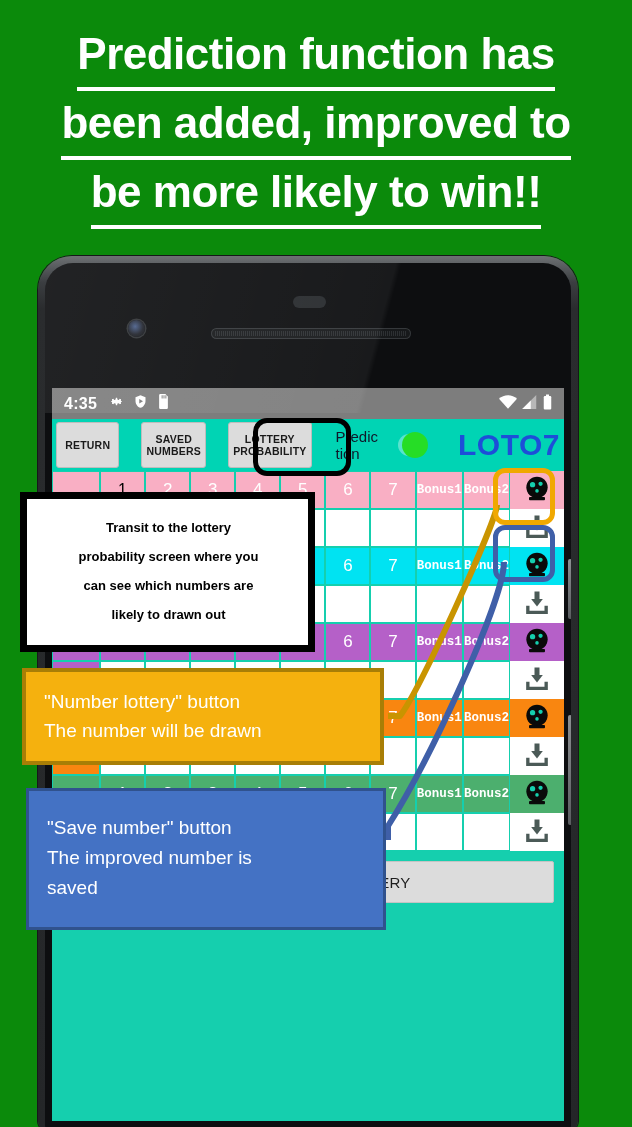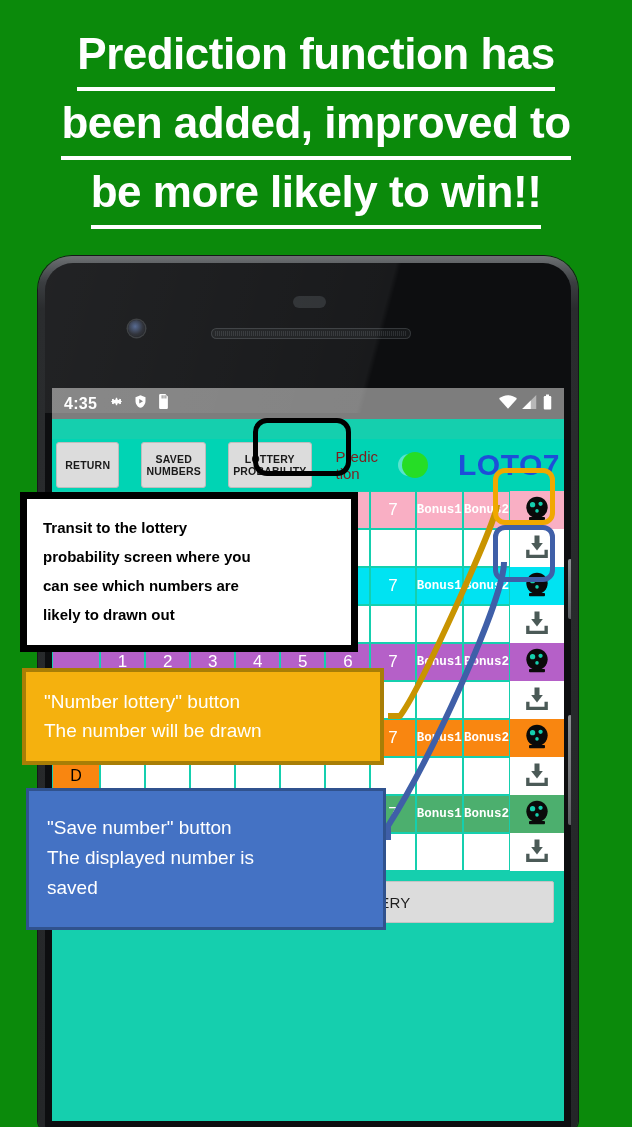--- a/index.html
+++ b/index.html
@@ -84,33 +84,33 @@
   }
   .sb-time { font-size: 16px; font-weight: bold; letter-spacing: 0.3px; }
   .sb-icons-left { display: flex; align-items: center; gap: 9px; margin-left: 12px; }
   .sb-spacer { flex: 1; }
   .sb-icons-right { display: flex; align-items: center; gap: 5px; }
   .ic { display: inline-block; }
 
   
   .appbar {
     height: 52px; background: #00D4B4; display: flex; align-items: center;
-    padding: 0 4px; gap: 22px; margin-top: 20px;
+    padding: 0 4px; gap: 22px;
   }
   .abtn {
     background: #DCDCDC; color: #1a1a1a; border: 1px solid #bdbdbd;
     border-radius: 3px; font-size: 10.5px; font-weight: bold;
     text-align: center; line-height: 12px; padding: 6px 4px;
     letter-spacing: 0.2px; white-space: pre-line;
   }
   .abtn.return { width: 94px; height: 46px; display:flex; align-items:center; justify-content:center; }
   .abtn.saved  { width: 96px; height: 46px; display:flex; align-items:center; justify-content:center; }
   .abtn.prob   { width: 96px; height: 46px; display:flex; align-items:center; justify-content:center; }
   .pred-label {
-    color: #7f1d1d; font-size: 15px; line-height: 17px; width: 48px;
+    color: #0f172a; font-size: 15px; line-height: 17px; width: 48px;
     margin-left: 2px; font-weight: normal;
   }
   .pred-dot {
     width: 26px; height: 26px; border-radius: 50%;
     background: #26DD26; box-shadow: -6px 0 0 -2px rgba(255,255,255,0.35);
     margin: 0 6px 0 2px; flex: none;
   }
   .app-title {
     color: #1d4ed8; font-size: 30px; font-weight: bold; letter-spacing: 0.5px;
     margin-left: 2px;
@@ -148,24 +148,24 @@
     display: flex; align-items: center; justify-content: center;
     color: #1d1d1d; font-size: 15px; letter-spacing: 0.2px;
   }
 
   
   .overlay { position: absolute; left: 0; top: 0; width: 632px; height: 1127px; pointer-events: none; }
 
   
   .callout { position: absolute; }
   .co-white {
-    left: 20px; top: 492px; width: 338px;
+    left: 20px; top: 492px; width: 295px;
     background: #FFFFFF; border: 7px solid #000000;
     padding: 14px 14px 16px 16px;
-    color: #000000; font-size: 15px; line-height: 29px; font-weight: bold;
+    color: #000000; font-size: 13px; line-height: 29px; font-weight: bold; text-align: center;
   }
   .co-orange {
     left: 22px; top: 668px; width: 362px;
     background: #F5B10E; border: 4px solid #A87E06;
     padding: 15px 0 16px 18px;
     color: #FFFFFF; font-size: 19px; line-height: 29px;
   }
   .co-blue {
     left: 26px; top: 788px; width: 360px;
     background: #4472C4; border: 3px solid #30528E;
@@ -633,17 +633,17 @@
     <div>likely to drawn out</div>
   </div>
 
   <div class="callout co-orange">
     <div>"Number lottery" button</div>
     <div>The number will be drawn</div>
   </div>
 
   <div class="callout co-blue">
     <div>"Save number" button</div>
-    <div>The displayed number is</div>
+    <div>The improved number is</div>
     <div>saved</div>
   </div>
 
 </div>
 
 </body></html>

